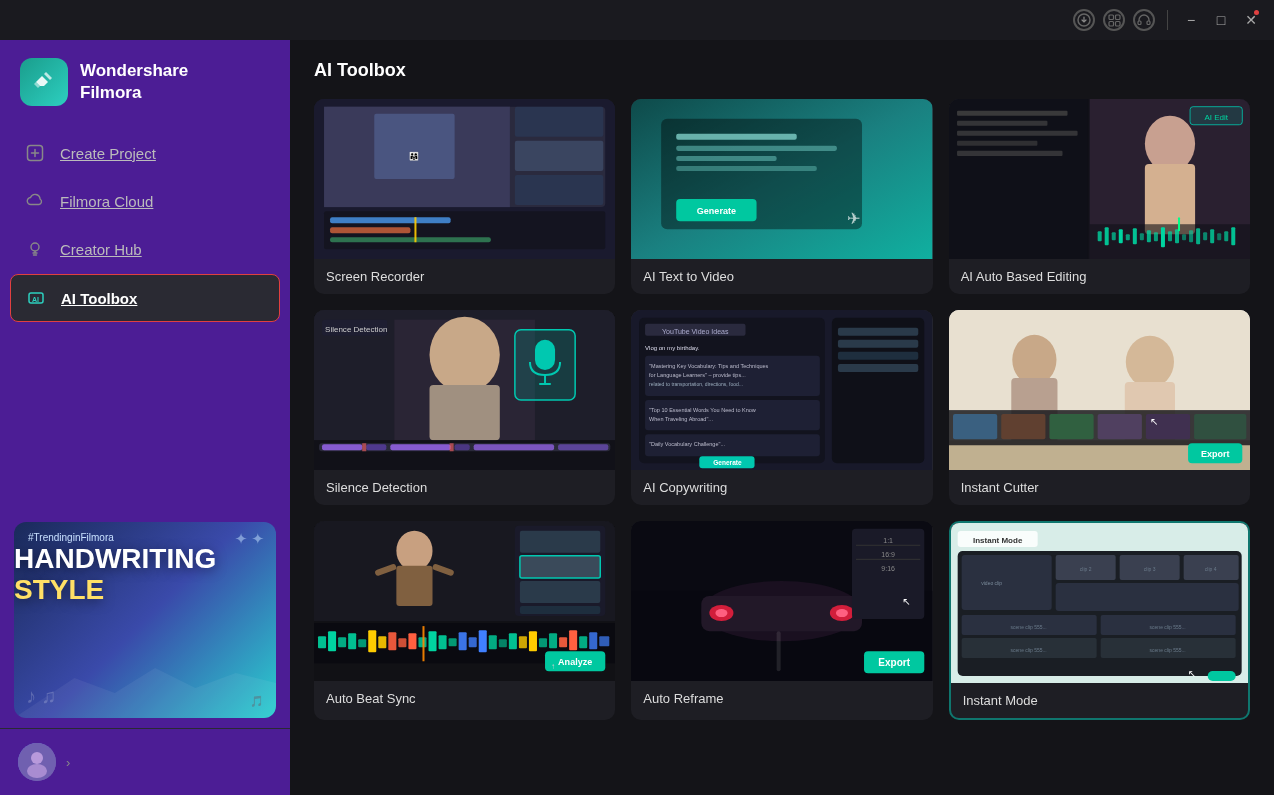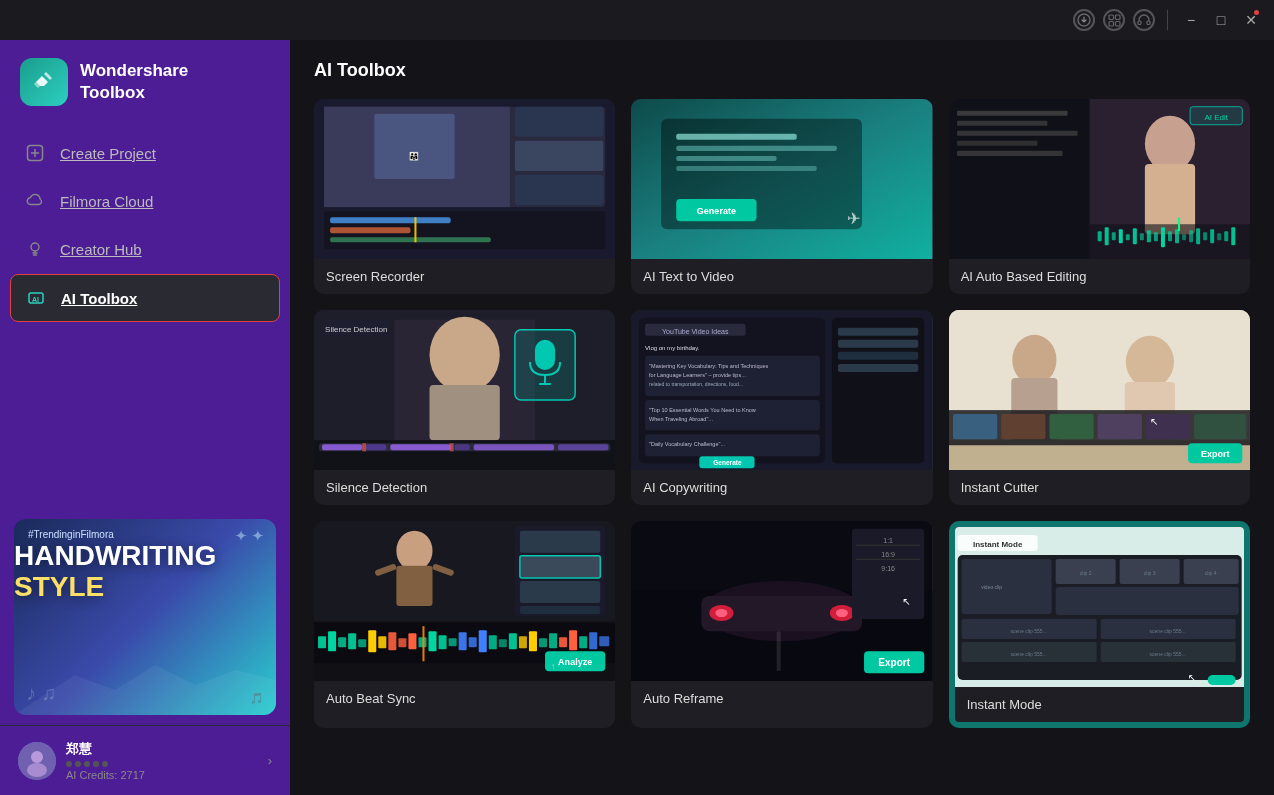--- a/index.html
+++ b/index.html
@@ -159,21 +159,21 @@
       gap: 16px;
     }
 
     .tool-card {
       background: #1e1e24;
       border-radius: 10px;
       overflow: hidden;
       cursor: pointer;
       transition: transform 0.15s;
     }
-    .tool-card.selected { border: 6px solid #0f766e; }
+    .tool-card.selected { border: 2px solid #0f766e; }
 
     .tool-card-thumb {
       width: 100%; height: 160px;
       background: #2a2a33;
       position: relative;
       overflow: hidden;
     }
     .tool-card-label {
       padding: 10px 12px;
       font-size: 13px; font-weight: 500; color: #ddd;
@@ -228,21 +228,21 @@
     <div class="sidebar-logo">
       <div class="logo-icon">
         <svg viewBox="0 0 28 28" fill="none">
           <path d="M6 14L12 8L18 14L14 18L10 18L6 14Z" fill="white" opacity="0.9"></path>
           <path d="M14 6L20 12L22 10L16 4L14 6Z" fill="white" opacity="0.7"></path>
           <path d="M8 20L4 16L6 14L10 18L8 20Z" fill="white" opacity="0.5"></path>
         </svg>
       </div>
       <div class="logo-text">
         <div>Wondershare</div>
-        <div>Toolbox</div>
+        <div>Filmora</div>
       </div>
     </div>
 
     <div class="sidebar-nav">
 
       <div class="sidebar-item">
         <div class="sidebar-item-icon">
           <svg width="18" height="18" viewBox="0 0 18 18" fill="none">
             <rect x="1.5" y="1.5" width="15" height="15" rx="3" stroke="#888" stroke-width="1.5"></rect>
             <path d="M9 5.5V12.5M5.5 9H12.5" stroke="#888" stroke-width="1.5" stroke-linecap="round"></path>
@@ -300,33 +300,20 @@
       </svg>
     </div>
 
     <div class="sidebar-user">
       <div class="user-avatar">
         <svg width="38" height="38" viewBox="0 0 38 38">
           <circle cx="19" cy="19" r="19" fill="#7060b0"></circle>
           <circle cx="19" cy="15" r="6" fill="#c0a0e0" opacity="0.9"></circle>
           <ellipse cx="19" cy="28" rx="10" ry="7" fill="#c0a0e0" opacity="0.7"></ellipse>
         </svg>
-      </div>
-      <div class="user-info">
-        <div class="user-name">郑慧</div>
-        <div style="display:flex;align-items:center;gap:4px;margin-top:3px;">
-          <div class="user-dots">
-            <div class="user-dot"></div>
-              <div class="user-dot"></div>
-              <div class="user-dot"></div>
-              <div class="user-dot"></div>
-              <div class="user-dot"></div>
-          </div>
-        </div>
-        <div class="user-credits">AI Credits: 2717</div>
       </div>
       <div class="user-arrow">›</div>
     </div>
   </div>
 
   <div class="main-content">
     <div class="page-title">AI Toolbox</div>
 
     <div class="tools-grid">
 

